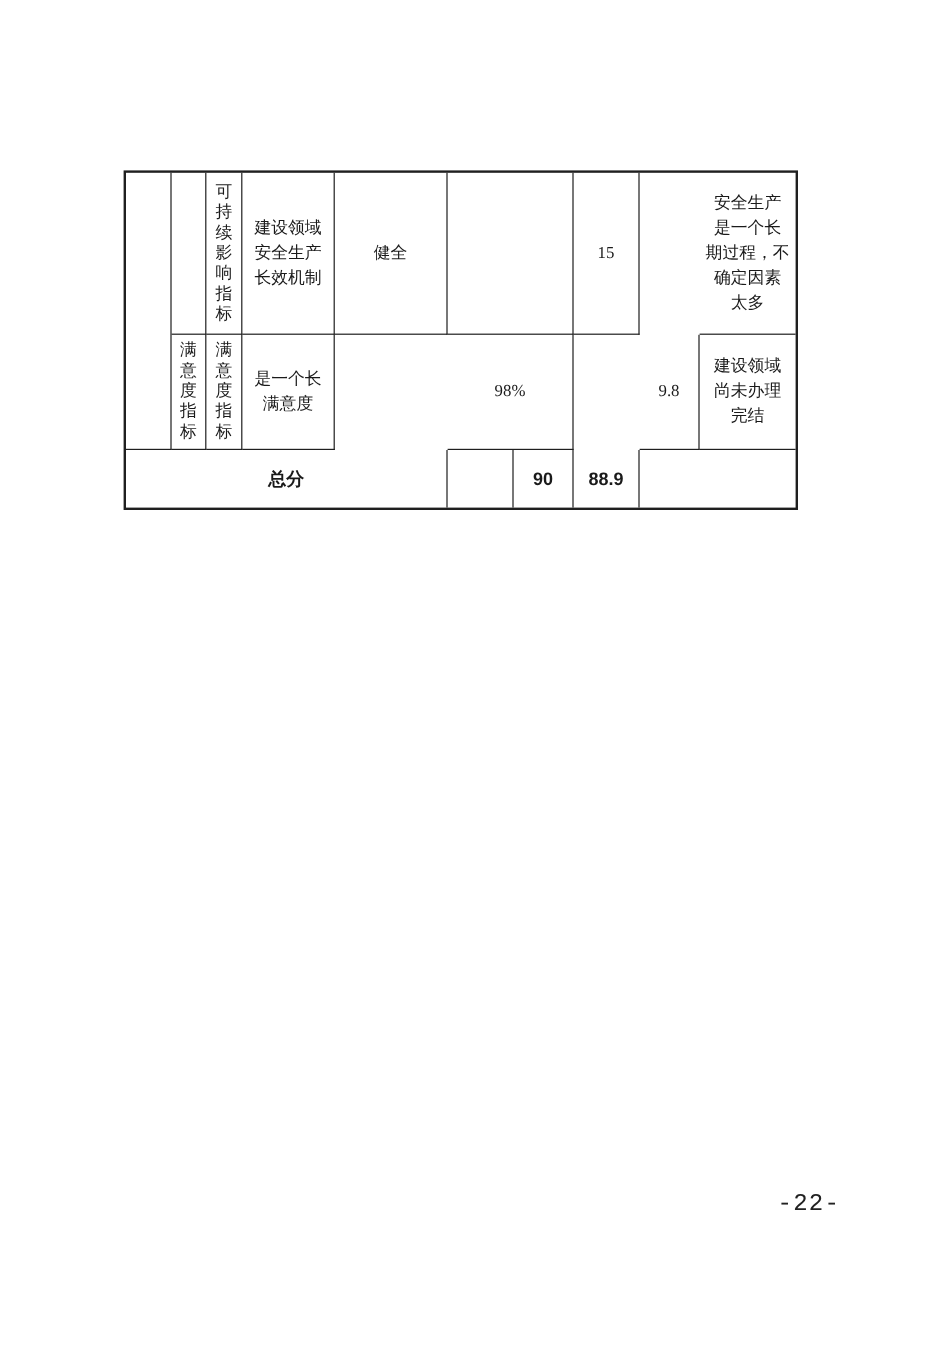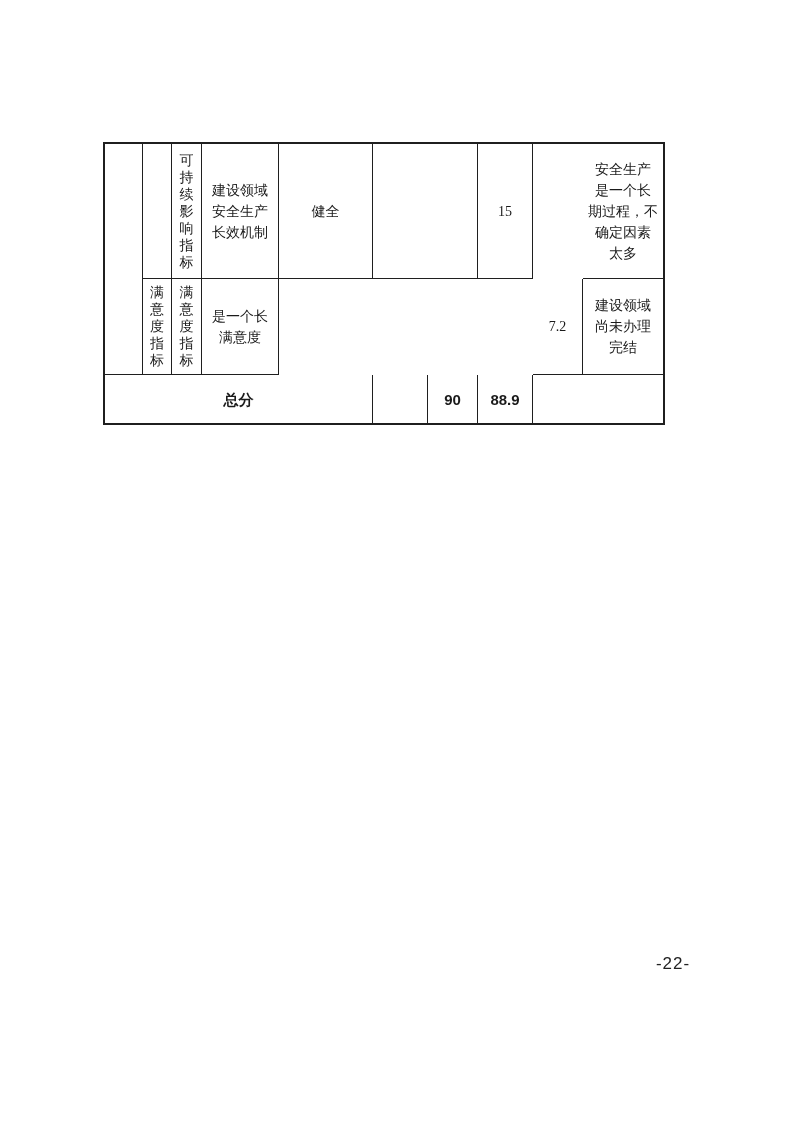--- a/index.html
+++ b/index.html
@@ -32,24 +32,24 @@
     overflow:hidden;
   }
   .nr{border-right:none;}
   .nb{border-bottom:none;}
   .v{line-height:17px;padding:2px 0;}
   .total{
     font-family:"Liberation Sans","DejaVu Sans",sans-serif;
     font-weight:bold;font-size:15px;
   }
   .page-number{
-    position:absolute;left:648px;top:955px;width:50px;
+    position:absolute;left:648px;top:995px;width:50px;
     text-align:center;
-    font-family:Liberation Sans, sans-serif;
-    font-size:17px;line-height:17px;color:#222222;
+    font-family:Liberation Mono, monospace;
+    font-size:20px;line-height:17px;color:#222222;
     letter-spacing:1px;
   }
 </style>
 </head>
 <body>
 
 <div class="page">
 
   <div class="score-table">
 
@@ -91,23 +91,24 @@
     <div class="cell v" style="grid-column:3/4;grid-row:2/3;">满
 意
 度
 指
 标</div>
 
     <div class="cell" style="grid-column:4/5;grid-row:2/3;">是一个长
 满意度</div>
 
 
+    <div class="cell" style="grid-column:6/8;grid-row:2/3;">98%</div>
 
 
-    <div class="cell" style="grid-column:9/10;grid-row:2/3;">7.2</div>
+    <div class="cell" style="grid-column:9/10;grid-row:2/3;">9.8</div>
 
     <div class="cell nr" style="grid-column:10/11;grid-row:2/3;">建设领域
 尚未办理
 完结</div>
 
     <div class="cell nb total" style="grid-column:1/6;grid-row:3/4;">总分</div>
 
     <div class="cell nb" style="grid-column:6/7;grid-row:3/4;"></div>
 
     <div class="cell nb total" style="grid-column:7/8;grid-row:3/4;">90</div>

